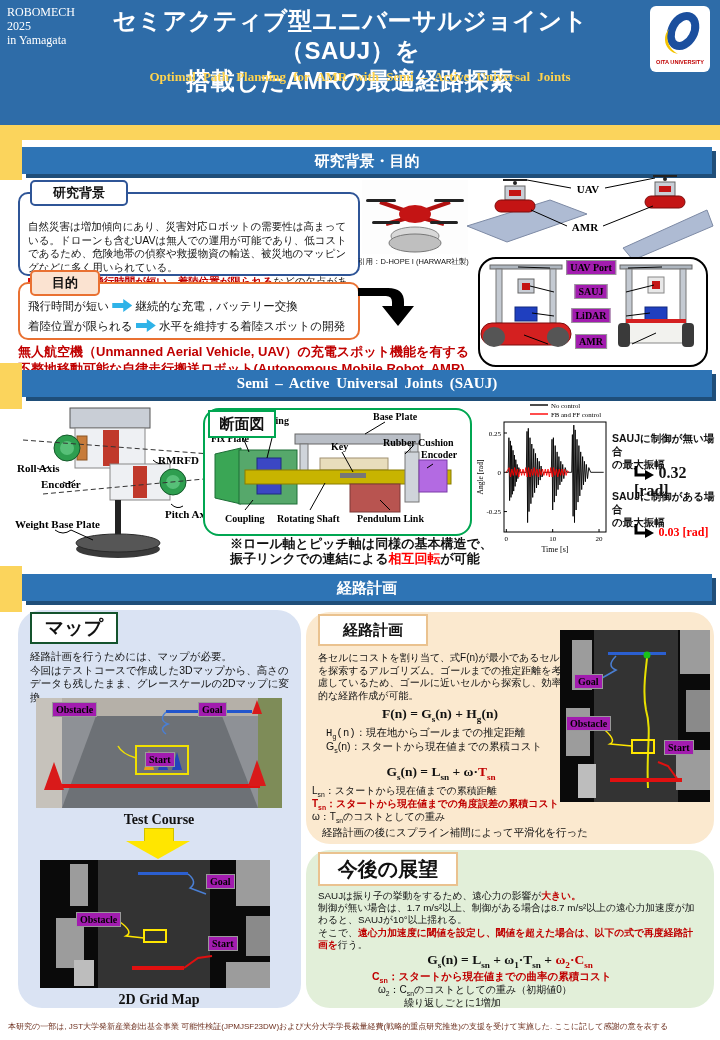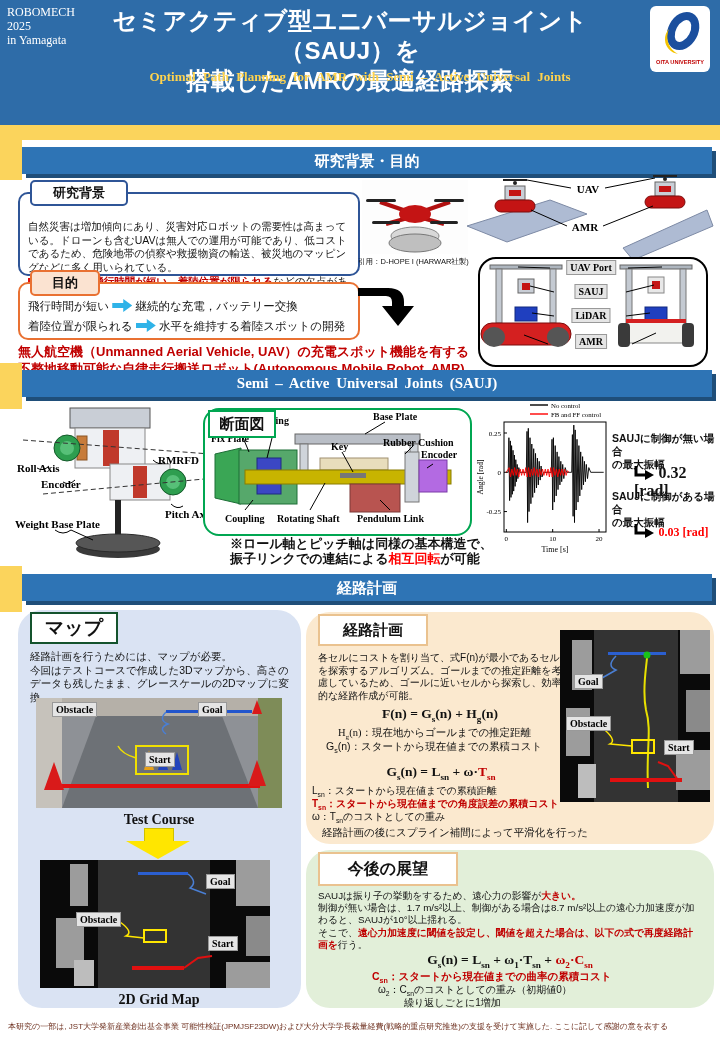--- a/index.html
+++ b/index.html
@@ -26,21 +26,21 @@
   
   .roundbox{position:absolute;border-radius:10px;background:#fff;}
   .lblbox{position:absolute;background:#fff;text-align:center;font-weight:bold;z-index:3;}
   .jp{font-size:10.5px;line-height:13.5px;}
   .red{color:#c00000;}
   .bred{color:#ff0000;}
   .formula{font-family:"Liberation Serif",serif;font-weight:bold;}
   sub{font-size:68%;}
   .arr{display:inline-block;width:20px;height:13px;vertical-align:-2px;
        clip-path:polygon(0 30%,55% 30%,55% 0,100% 50%,55% 100%,55% 70%,0 70%);}
-  .imglabel{position:absolute;background:#e5e5e5;border:1px solid #999;color:#000;
+  .imglabel{position:absolute;background:#a21caf;border:1px solid #999;color:#000;
             font-family:"Liberation Serif",serif;font-weight:bold;font-size:10px;
             line-height:13px;padding:0 3px;white-space:nowrap;z-index:4;}
   .caption{position:absolute;text-align:center;font-family:"Liberation Serif",serif;
            font-weight:bold;font-size:14px;}
   .panel{position:absolute;border-radius:24px;}
   svg text{font-family:"Liberation Serif",serif;}
   .footer{position:absolute;left:8px;top:1021px;width:706px;font-size:8px;color:#6d2f1e;}
 </style>
 </head>
 <body>
@@ -352,21 +352,21 @@
   </svg>
   <span class="imglabel" style="left:206px;top:874px;">Goal</span>
   <span class="imglabel" style="left:76px;top:912px;">Obstacle</span>
   <span class="imglabel" style="left:208px;top:936px;">Start</span>
   <div class="caption" style="left:36px;top:992px;width:246px;">2D Grid Map</div>
 
   <div class="panel" style="left:306px;top:612px;width:408px;height:232px;background:#fbe9cf;"></div>
   <div class="lblbox" style="left:318px;top:614px;width:106px;height:28px;border:2.5px solid #eac28f;font-size:15px;line-height:28px;">経路計画</div>
   <div class="abs" style="left:318px;top:652px;width:244px;font-size:10px;line-height:12.5px;">各セルにコストを割り当て、式F(n)が最小であるセルを探索するアルゴリズム。ゴールまでの推定距離を考慮しているため、ゴールに近いセルから探索し、効率的な経路作成が可能。</div>
   <div class="abs formula" style="left:330px;top:706px;width:220px;text-align:center;font-size:13.5px;">F(n) = G<sub>s</sub>(n) + H<sub>g</sub>(n)</div>
-  <div class="abs formula" style="left:338px;top:726px;font-size:10.5px;font-style:normal;font-weight:normal;font-family:Liberation Serif, serif;">H<sub>g</sub>(n)：現在地からゴールまでの推定距離</div>
+  <div class="abs formula" style="left:326px;top:726px;font-size:10.5px;font-style:normal;font-weight:normal;font-family:Liberation Mono, monospace;">H<sub>g</sub>(n)：現在地からゴールまでの推定距離</div>
   <div class="abs" style="left:326px;top:740px;font-size:10.5px;">G<sub>s</sub>(n)：スタートから現在値までの累積コスト</div>
   <div class="abs formula" style="left:336px;top:764px;width:210px;text-align:center;font-size:13.5px;"><span>G<sub>s</sub>(n) = L<sub>sn</sub> + ω·</span><span class="red">T<sub>sn</sub></span></div>
   <div class="abs" style="left:312px;top:784px;font-size:10px;">L<sub>sn</sub>：スタートから現在値までの累積距離</div>
   <div class="abs red" style="left:312px;top:797px;font-size:10px;font-weight:bold;">T<sub>sn</sub>：スタートから現在値までの角度誤差の累積コスト</div>
   <div class="abs" style="left:312px;top:810px;font-size:10px;">ω：T<sub>sn</sub>のコストとしての重み</div>
   <div class="abs" style="left:322px;top:826px;font-size:10.5px;">経路計画の後にスプライン補間によって平滑化を行った</div>
 
   <svg class="abs" style="left:560px;top:630px;" width="150" height="172" viewBox="0 0 150 172">
     <rect width="150" height="172" fill="#0a0a0a"></rect>
     <rect x="34" width="84" height="172" fill="#333"></rect>
@@ -383,21 +383,21 @@
     <rect x="72" y="110" width="22" height="13" fill="none" stroke="#ffe600" stroke-width="2"></rect>
     <path d="M40,96 q18,14 10,18 l22,2" fill="none" stroke="#ffe600" stroke-width="1.5"></path>
     <rect x="50" y="148" width="72" height="4" fill="#e01010"></rect>
     <path d="M118,150 l-10,-14 l-10,-4" fill="none" stroke="#e01010" stroke-width="2"></path>
   </svg>
   <span class="imglabel" style="left:574px;top:674px;">Goal</span>
   <span class="imglabel" style="left:566px;top:716px;">Obstacle</span>
   <span class="imglabel" style="left:664px;top:740px;">Start</span>
 
   <div class="panel" style="left:306px;top:850px;width:408px;height:158px;background:#e2efd9;"></div>
-  <div class="lblbox" style="left:318px;top:852px;width:136px;height:30px;border:2.5px solid #eac28f;font-size:16px;line-height:30px;">今後の展望</div>
+  <div class="lblbox" style="left:318px;top:852px;width:136px;height:30px;border:2.5px solid #eac28f;font-size:20px;line-height:30px;">今後の展望</div>
   <div class="abs" style="left:318px;top:890px;width:384px;font-size:9.8px;line-height:12.2px;">
     <span>SAUJは振り子の挙動をするため、遠心力の影響が</span><span class="red" style="font-weight:bold">大きい。</span><br>
     <span>制御が無い場合は、1.7 m/s²以上、制御がある場合は8.7 m/s²以上の遠心力加速度が加わると、SAUJが10°以上揺れる。</span><br>
     <span>そこで、</span><span class="red" style="font-weight:bold">遠心力加速度に閾値を設定し、閾値を超えた場合は、以下の式で再度経路計画を</span><span>行う。</span>
   </div>
   <div class="abs formula" style="left:360px;top:952px;width:300px;text-align:center;font-size:13.5px;"><span>G<sub>s</sub>(n) = L<sub>sn</sub> + ω<sub>1</sub>·T<sub>sn</sub> + </span><span class="red">ω<sub>2</sub>·C<sub>sn</sub></span></div>
   <div class="abs red" style="left:372px;top:970px;font-size:10.5px;font-weight:bold;">C<sub>sn</sub>：スタートから現在値までの曲率の累積コスト</div>
   <div class="abs" style="left:378px;top:983px;font-size:10px;">ω<sub>2</sub>：C<sub>sn</sub>のコストとしての重み（初期値0）</div>
   <div class="abs" style="left:404px;top:996px;font-size:10px;">繰り返しごとに1増加</div>
 

